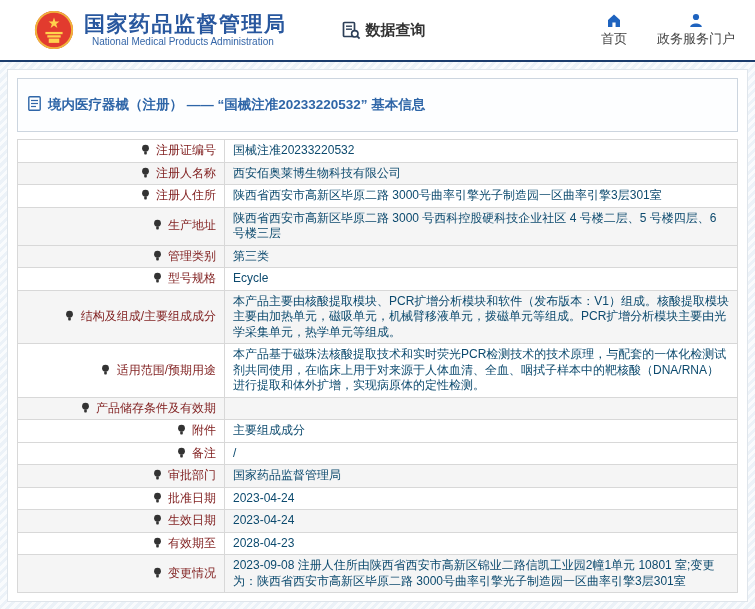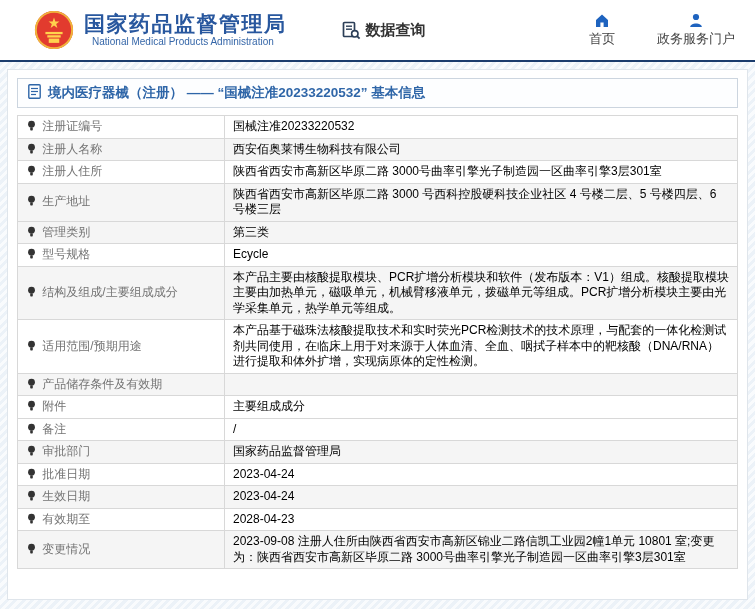--- a/index.html
+++ b/index.html
@@ -15,50 +15,50 @@
   }
   .brand{display:flex;align-items:center;gap:9px;}
   .emblem svg{width:42px;height:42px;display:block;}
   .brand-text .title{font-size:21px;font-weight:bold;color:#28579e;letter-spacing:1.5px;line-height:24px;}
   .brand-text .subtitle{font-size:10px;color:#3566a8;line-height:12px;padding-left:8px;}
   .dq{
     margin-left:55px;display:flex;align-items:flex-start;gap:5px;
     font-size:15px;font-weight:bold;color:#333;cursor:pointer;text-decoration:none;
   }
   .dq svg{width:19px;height:19px;display:block;}
-  .top-nav{margin-left:auto;display:flex;gap:42px;}
+  .top-nav{margin-left:auto;display:flex;gap:30px;}
   .top-nav a{
     display:flex;flex-direction:column;align-items:center;gap:2px;
     font-size:13px;color:#444;text-decoration:none;cursor:pointer;
   }
   .top-nav svg{width:16px;height:15px;display:block;}
   .navy-line{height:2px;background:#1b3c6d;}
   
   main{
     min-height:547px;box-sizing:border-box;padding:7px 7px;
     background:repeating-linear-gradient(135deg,#ecf2f8 0 3px,#f9fbfd 3px 6px);
   }
   .card{
     background:#fff;border:1px solid #dfe5eb;box-sizing:border-box;
     padding:8px 9px;min-height:531px;
   }
   .crumb{
     border:1px solid #ccd5df;background:#fdfeff;
-    padding:5px 10px;display:flex;align-items:center;gap:7px;
+    padding:17px 10px;display:flex;align-items:center;gap:7px;
     color:#2f66a8;font-size:13.5px;font-weight:bold;margin-bottom:7px;
   }
   .crumb svg{width:13px;height:15px;flex:0 0 auto;}
   
   table.info{width:100%;border-collapse:collapse;border:1px solid #c6c6c6;}
   td{
     border:1px solid #d8d8d8;font-size:12px;line-height:15.5px;
     padding:3px 8px;vertical-align:middle;
   }
-  td.lab{width:190px;color:#737373;margin-top:40px;}
-  td.val{color:#000000;}
+  td.lab{width:190px;text-align:right;color:#7f1d1d;margin-top:40px;}
+  td.val{color:#0c4a6e;}
   tr.alt{background:#f5f5f5;}
   td.val:empty::after{content:"\00a0";}
   .note-ico{display:inline-block;vertical-align:-2px;margin-right:2px;}
   .note-ico svg{width:11px;height:12px;display:block;}
   .lab-text{white-space:pre-wrap;}
 </style>
 </head>
 <body>
 
 <header class="site-header">

